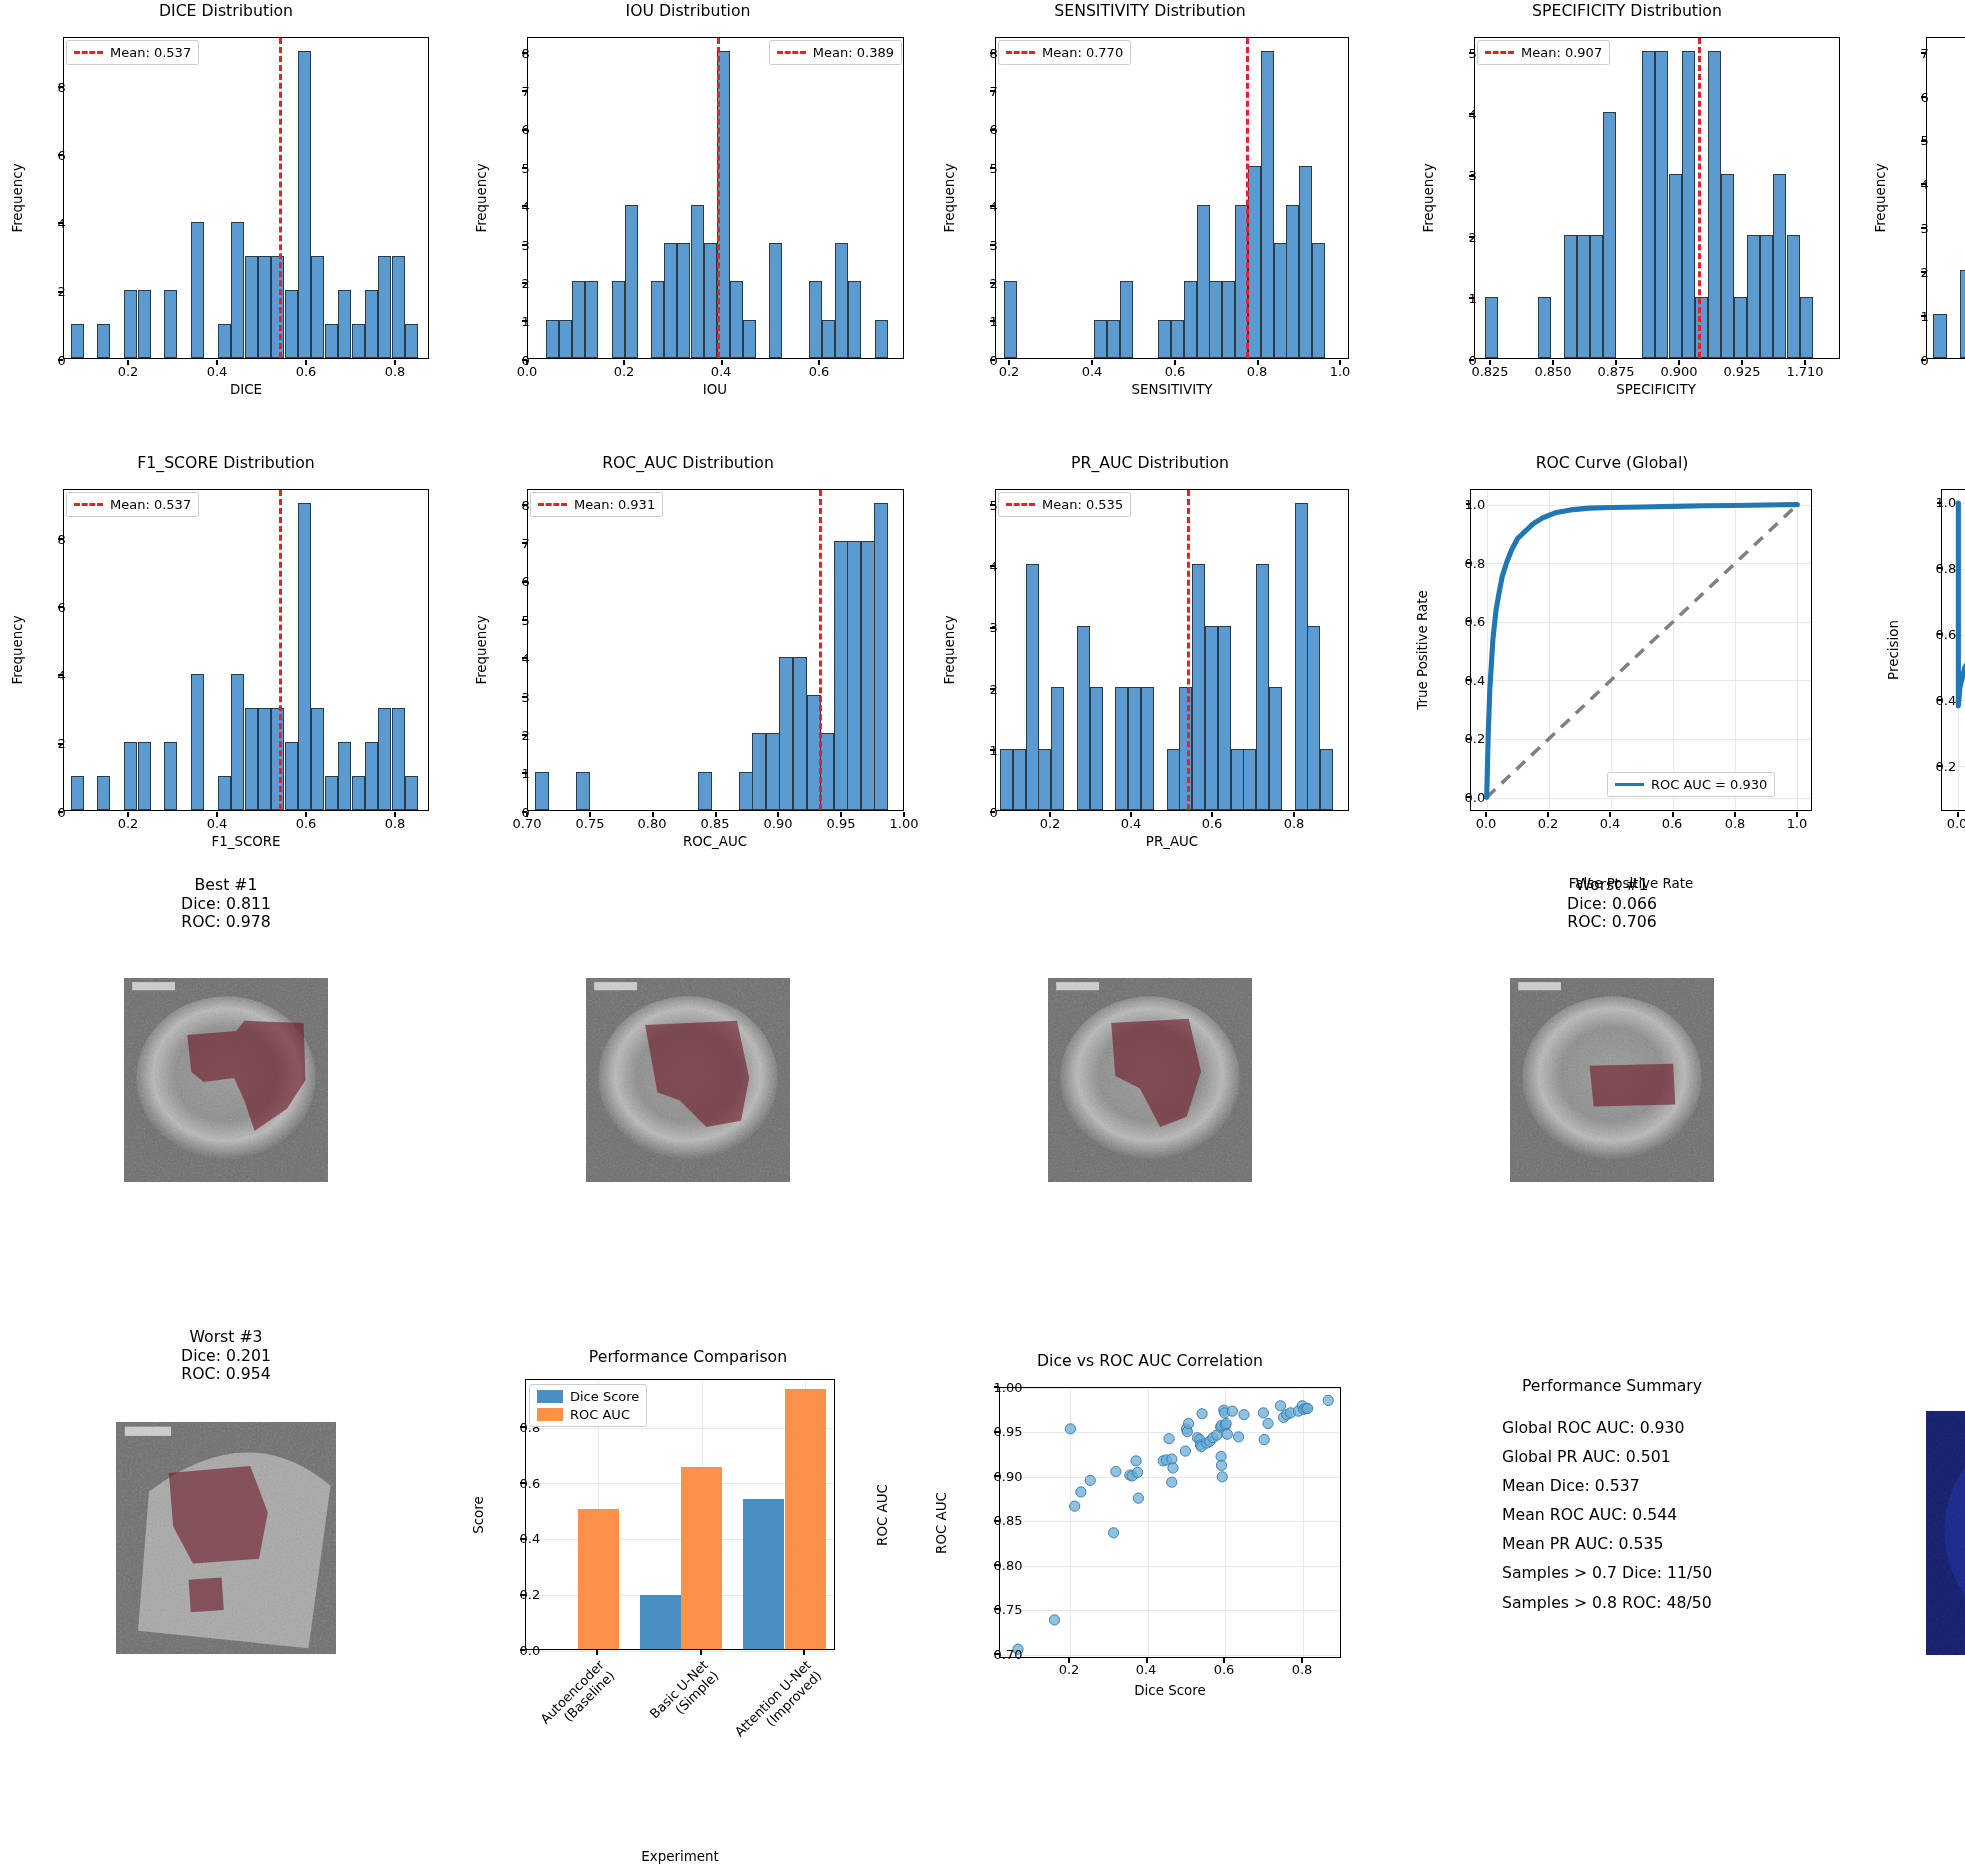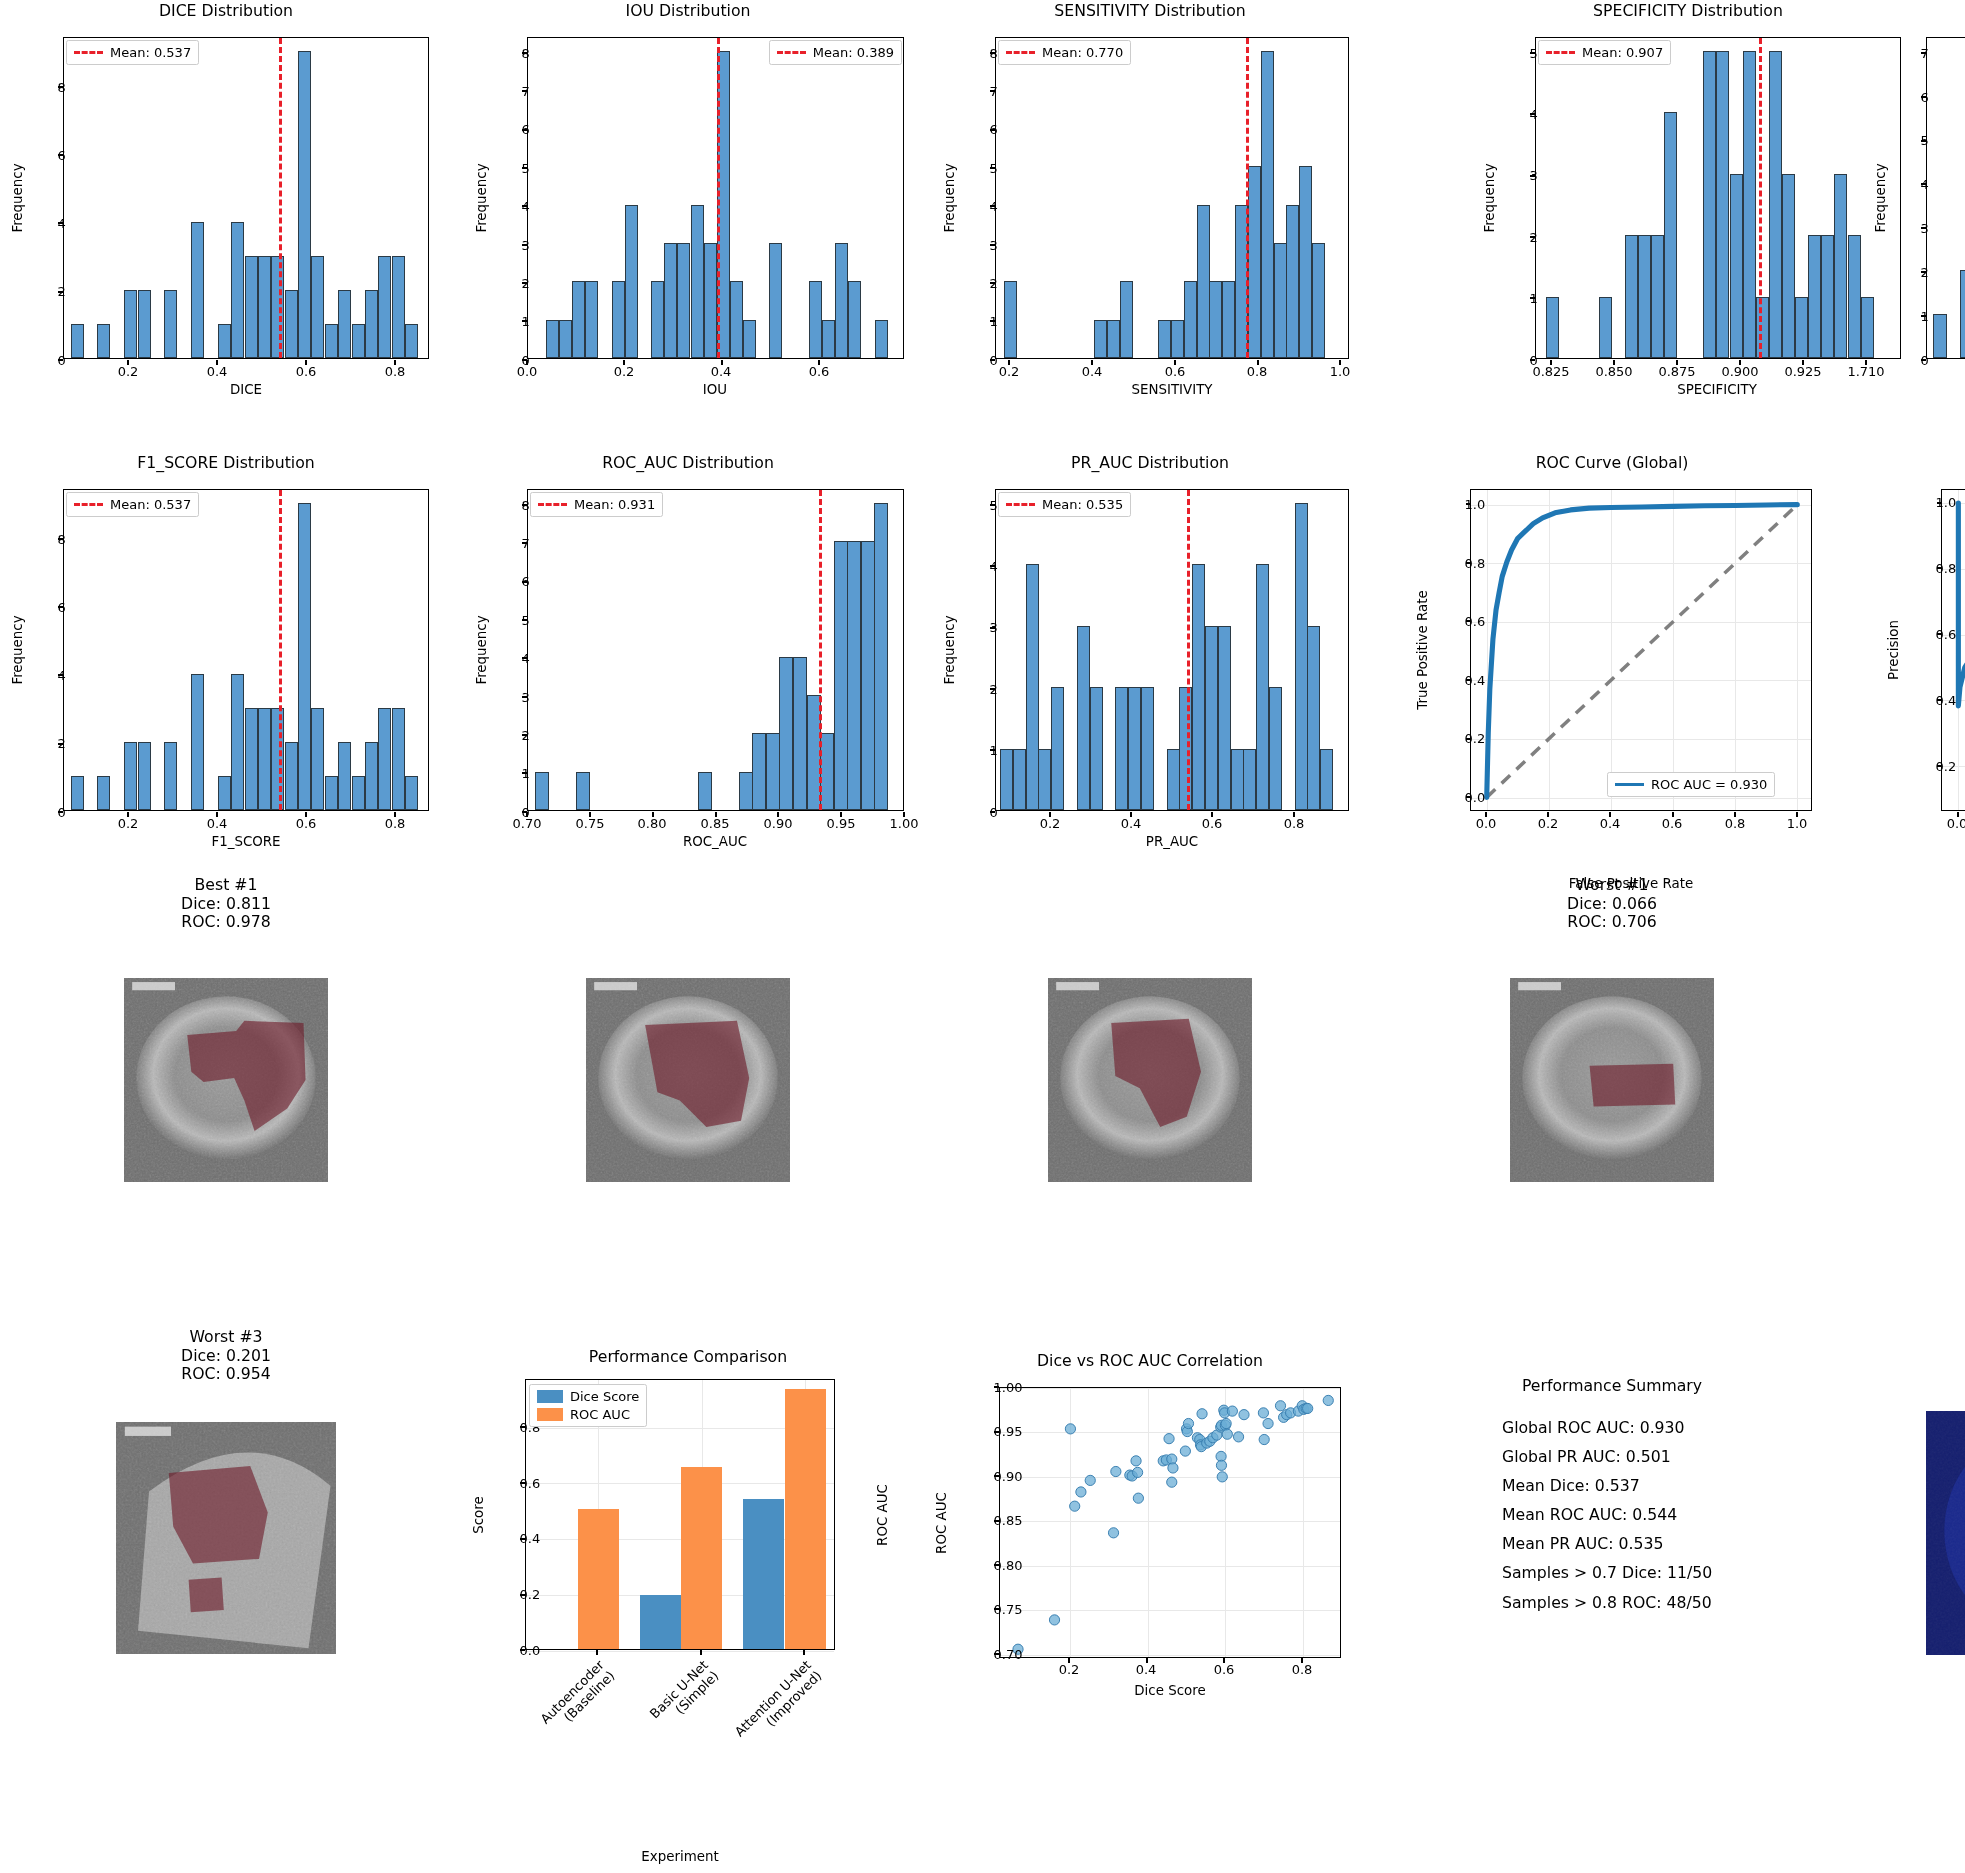--- a/index.html
+++ b/index.html
@@ -192,21 +192,21 @@
       <div class="tickmark" style="left: 333px; top: 360px; width: 1.6px; height: 4.7px; position: absolute;"></div>
       <div class="tick xtick" style="position: absolute; left: 416px; top: 360px;">1.0</div>
       <div class="tickmark" style="left: 415px; top: 360px; width: 1.6px; height: 4.7px; position: absolute;"></div>
       <div class="ylabel" style="left: 25px; top: 198px;">Frequency</div>
       <div class="xlabel" style="left: 248px; top: 382px;">SENSITIVITY</div>
       <div class="legend" style="left: 74px; top: 40px;">
         <span class="dash"></span>
         <span>Mean: 0.770</span>
       </div>
     </div>
-    <div class="cell" style="left: 1452px; top: 0px; width: 472px; height: 424px;">
+    <div class="cell" style="left: 1391px; top: 0px; width: 472px; height: 424px;">
       <div class="panel-title" style="position: absolute; left: 0px; top: 2.4px; width: 472px;">SPECIFICITY Distribution</div>
       <div class="axes" style="position: absolute; left: 83px; top: 37px; width: 366px; height: 322px;">
         <div class="bar" style="left: 10px; width: 13px; height: 61px;"></div>
         <div class="bar" style="left: 63px; width: 13px; height: 61px;"></div>
         <div class="bar" style="left: 89px; width: 13px; height: 123px;"></div>
         <div class="bar" style="left: 102px; width: 13px; height: 123px;"></div>
         <div class="bar" style="left: 115px; width: 13px; height: 123px;"></div>
         <div class="bar" style="left: 128px; width: 13px; height: 246px;"></div>
         <div class="bar" style="left: 167px; width: 13px; height: 307px;"></div>
         <div class="bar" style="left: 180px; width: 13px; height: 307px;"></div>

